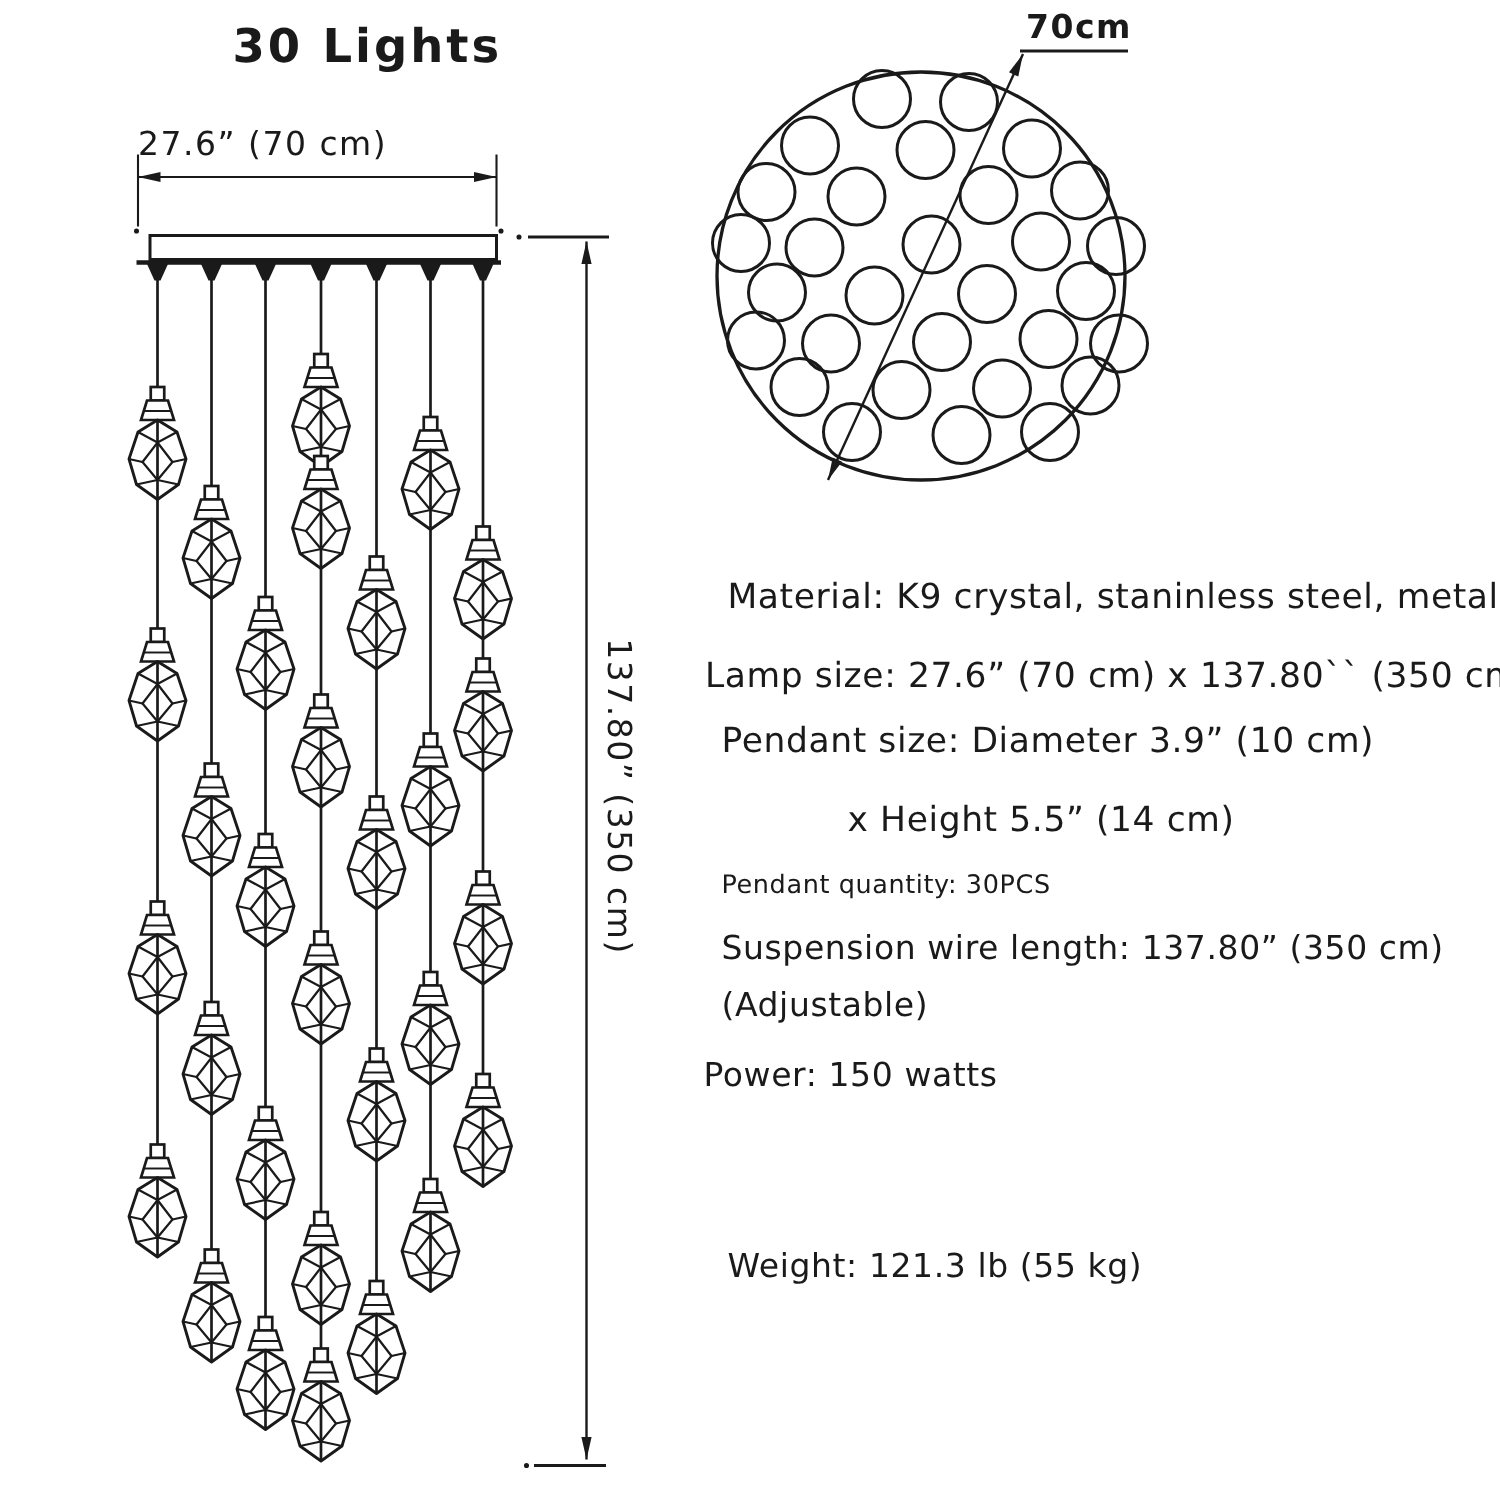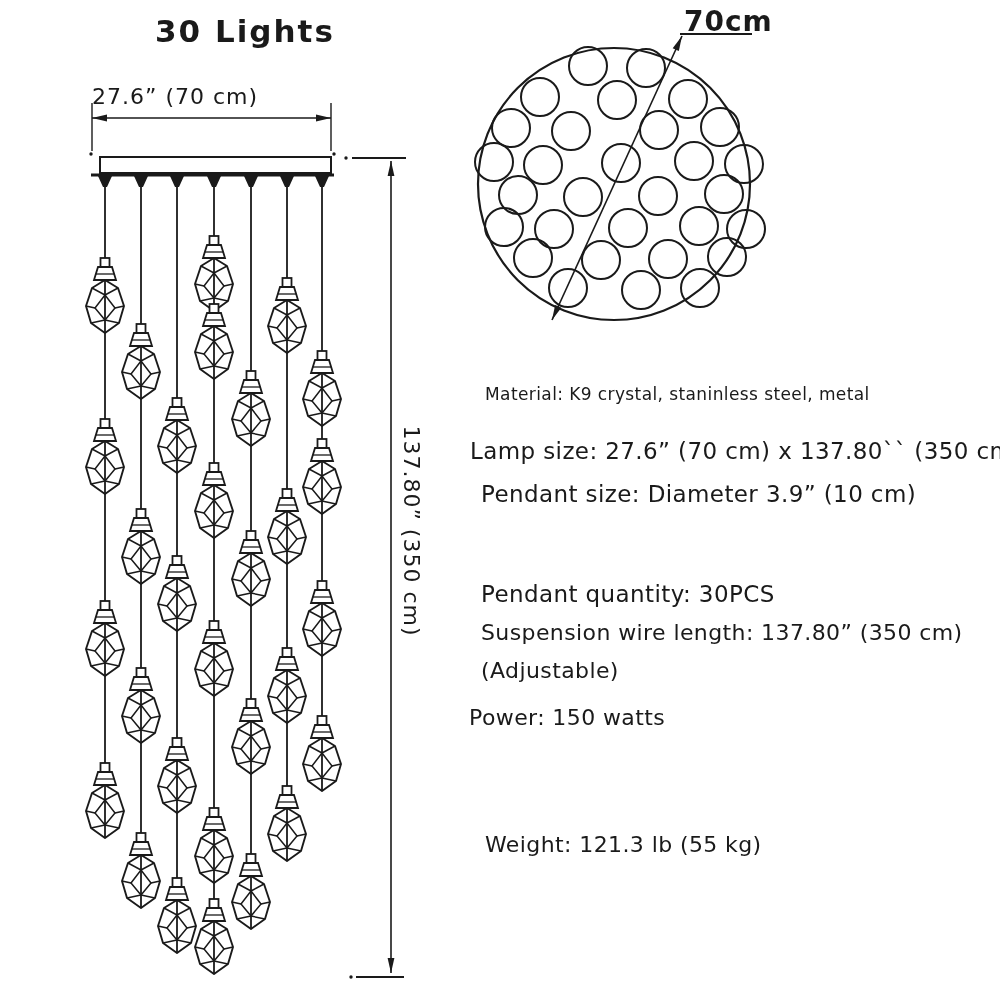--- a/index.html
+++ b/index.html
@@ -8,21 +8,21 @@
     font-family:"DejaVu Sans","Liberation Sans",sans-serif;color:#1a1a1a;overflow:hidden;
   }
   #art{position:absolute;left:0;top:0;}
   .txt{position:absolute;white-space:nowrap;line-height:1.15;}
   .title{left:155px;top:14px;font-size:31px;font-weight:700;letter-spacing:2px;}
   .wdim{left:92px;top:84px;width:239px;text-align:left;font-size:22px;letter-spacing:1px;}
   .vlabel{
     left:250px;top:517px;width:320px;height:28px;text-align:center;
     font-size:22px;letter-spacing:1px;transform:rotate(90deg);transform-origin:center;
   }
-  .dlabel{left:684px;top:6px;font-size:28px;font-weight:600;letter-spacing:1px;}
+  .dlabel{left:684px;top:6px;font-size:22px;font-weight:600;letter-spacing:1px;}
   .spec{letter-spacing:0.4px;}
 </style>
 </head>
 <body>
 
 <div class="stage">
   <svg id="art" width="1000" height="1000" viewBox="0 0 1000 1000">
       <g>
         <rect x="100" y="157" width="231" height="16" fill="#fff" stroke="#1a1a1a" stroke-width="2"></rect>
         <line x1="91" y1="175" x2="334" y2="175" stroke="#1a1a1a" stroke-width="3"></line>
@@ -434,21 +434,22 @@
           <line x1="680" y1="34" x2="752" y2="34" stroke="#1a1a1a" stroke-width="2"></line>
         </g>
       </g>
     </svg>
 
   <div class="txt title">30 Lights</div>
   <div class="txt wdim">27.6” (70 cm)</div>
   <div class="txt vlabel">137.80” (350 cm)</div>
   <div class="txt dlabel">70cm</div>
 
-  <div class="txt spec" style="left: 485px; top: 385px; font-size: 17px;">Material: K9 crystal, staninless steel, metal</div>
+  <div class="txt spec" style="left: 485px; top: 385px; font-size: 23px;">Material: K9 crystal, staninless steel, metal</div>
   <div class="txt spec" style="left: 470px; top: 438px; font-size: 23px;">Lamp size: 27.6” (70 cm) x 137.80`` (350 cm)</div>
   <div class="txt spec" style="left: 481px; top: 481px; font-size: 23px;">Pendant size: Diameter 3.9” (10 cm)</div>
-  <div class="txt spec" style="left: 481px; top: 581px; font-size: 23px;">Pendant quantity: 30PCS</div>
+  <div class="txt spec" style="left: 565px; top: 534px; font-size: 23px;">x Height 5.5” (14 cm)</div>
+  <div class="txt spec" style="left: 481px; top: 581px; font-size: 17px;">Pendant quantity: 30PCS</div>
   <div class="txt spec" style="left: 481px; top: 620px; font-size: 22px;">Suspension wire length: 137.80” (350 cm)</div>
   <div class="txt spec" style="left: 481px; top: 658px; font-size: 22px;">(Adjustable)</div>
   <div class="txt spec" style="left: 469px; top: 705px; font-size: 22px;">Power: 150 watts</div>
   <div class="txt spec" style="left: 485px; top: 832px; font-size: 22px;">Weight: 121.3 lb (55 kg)</div>
 </div>
 
 </body></html>

